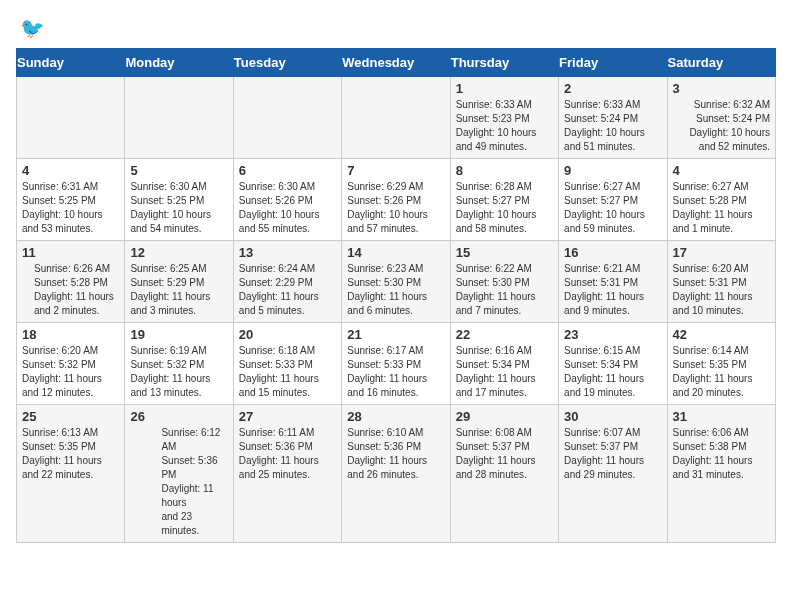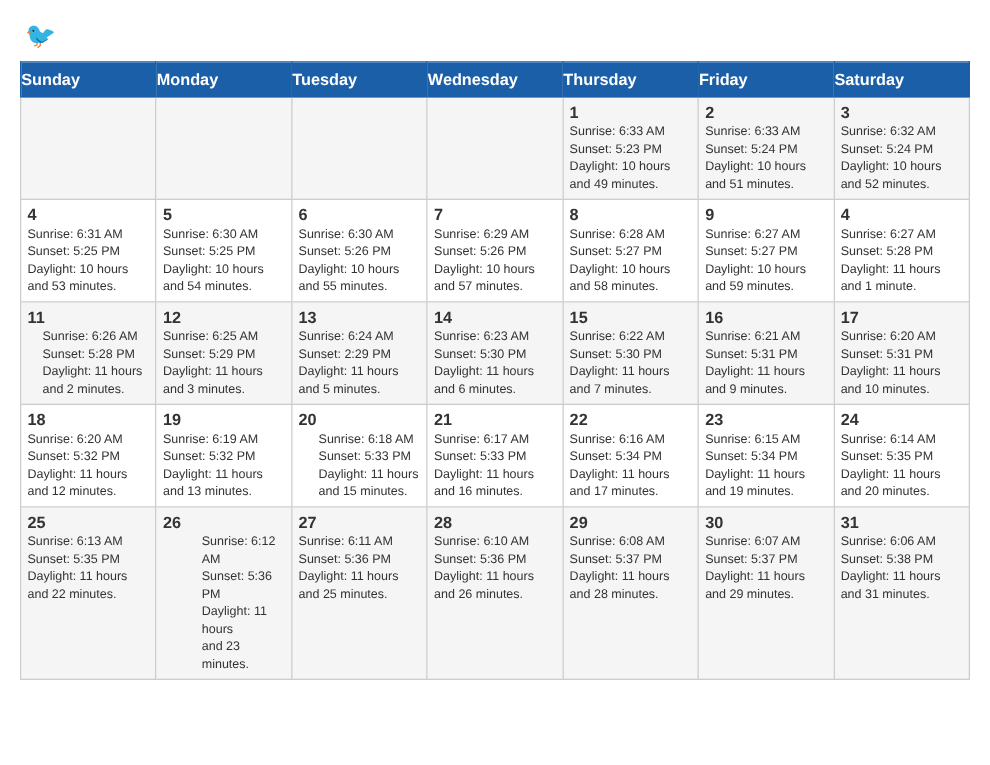--- a/index.html
+++ b/index.html
@@ -143,21 +143,21 @@
         </td>
         <td>
           <div class="day-number">2</div>
           <div class="day-info" style="white-space: pre-line;">Sunrise: 6:33 AM
 Sunset: 5:24 PM
 Daylight: 10 hours
 and 51 minutes.</div>
         </td>
         <td>
           <div class="day-number">3</div>
-          <div class="day-info" style="white-space: pre-line;">Sunrise: 6:32 AM
+          <div class="day-info" style="white-space: pre-line; text-align: right;">Sunrise: 6:32 AM
 Sunset: 5:24 PM
 Daylight: 10 hours
 and 52 minutes.</div>
         </td>
       </tr>
       <tr>
         <td>
           <div class="day-number">4</div>
           <div class="day-info" style="white-space: pre-line;">Sunrise: 6:31 AM
 Sunset: 5:25 PM
@@ -268,21 +268,21 @@
         </td>
         <td>
           <div class="day-number">19</div>
           <div class="day-info" style="white-space: pre-line;">Sunrise: 6:19 AM
 Sunset: 5:32 PM
 Daylight: 11 hours
 and 13 minutes.</div>
         </td>
         <td>
           <div class="day-number">20</div>
-          <div class="day-info" style="white-space: pre-line; margin-left: 16px;">Sunrise: 6:18 AM
+          <div class="day-info" style="white-space: pre-line;">Sunrise: 6:18 AM
 Sunset: 5:33 PM
 Daylight: 11 hours
 and 15 minutes.</div>
         </td>
         <td>
           <div class="day-number">21</div>
           <div class="day-info" style="white-space: pre-line;">Sunrise: 6:17 AM
 Sunset: 5:33 PM
 Daylight: 11 hours
 and 16 minutes.</div>
@@ -295,21 +295,21 @@
 and 17 minutes.</div>
         </td>
         <td>
           <div class="day-number">23</div>
           <div class="day-info" style="white-space: pre-line;">Sunrise: 6:15 AM
 Sunset: 5:34 PM
 Daylight: 11 hours
 and 19 minutes.</div>
         </td>
         <td>
-          <div class="day-number">24</div>
+          <div class="day-number">42</div>
           <div class="day-info" style="white-space: pre-line;">Sunrise: 6:14 AM
 Sunset: 5:35 PM
 Daylight: 11 hours
 and 20 minutes.</div>
         </td>
       </tr>
       <tr>
         <td>
           <div class="day-number">25</div>
           <div class="day-info" style="white-space: pre-line;">Sunrise: 6:13 AM

